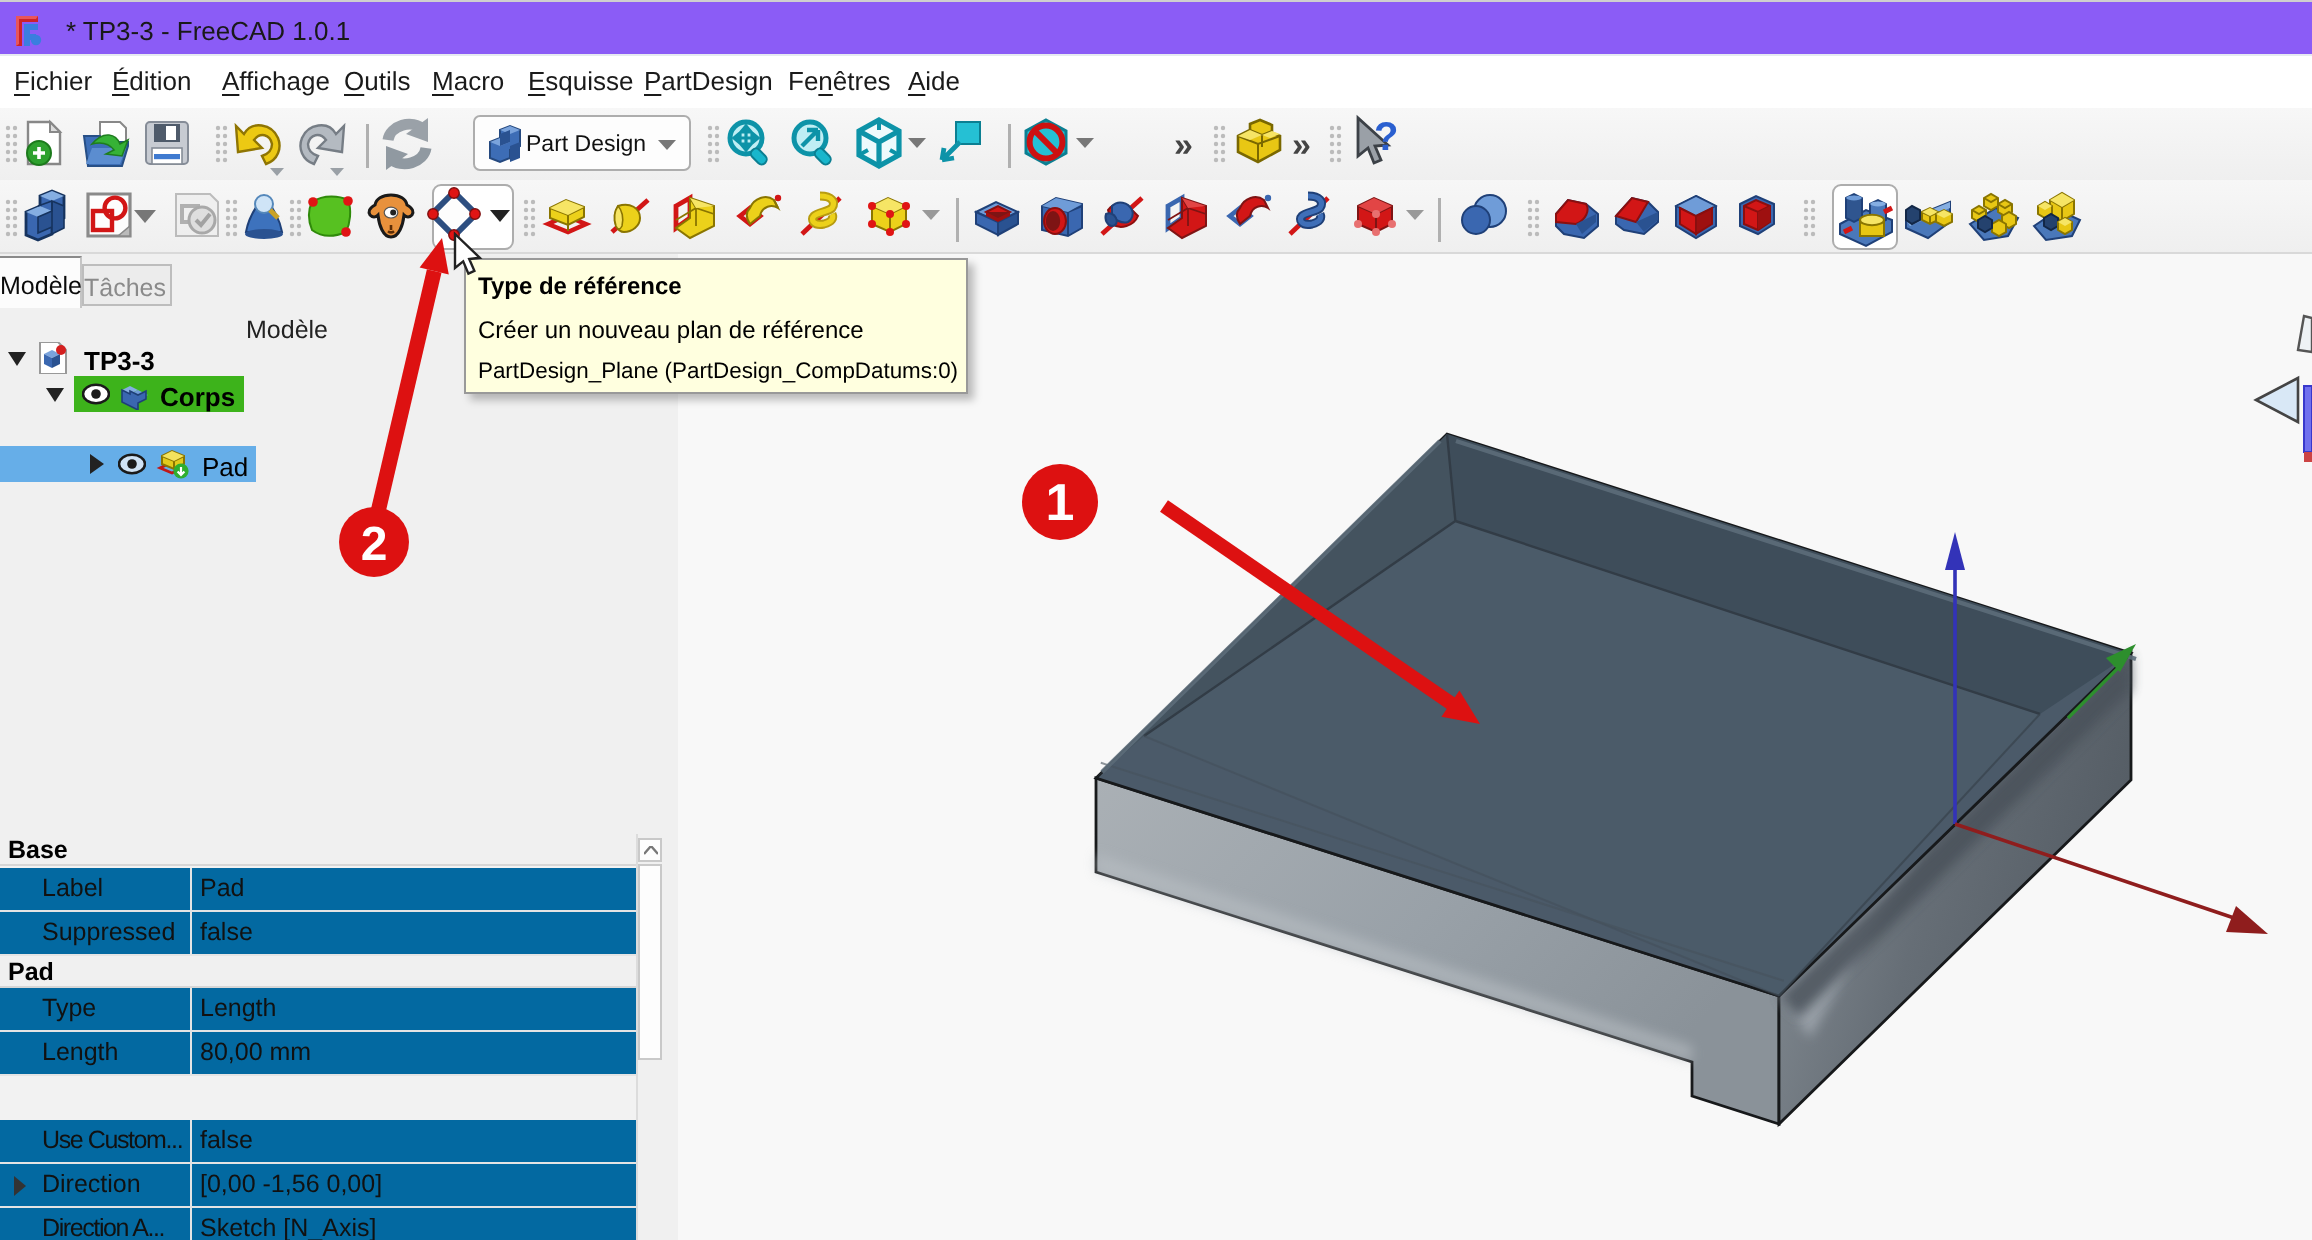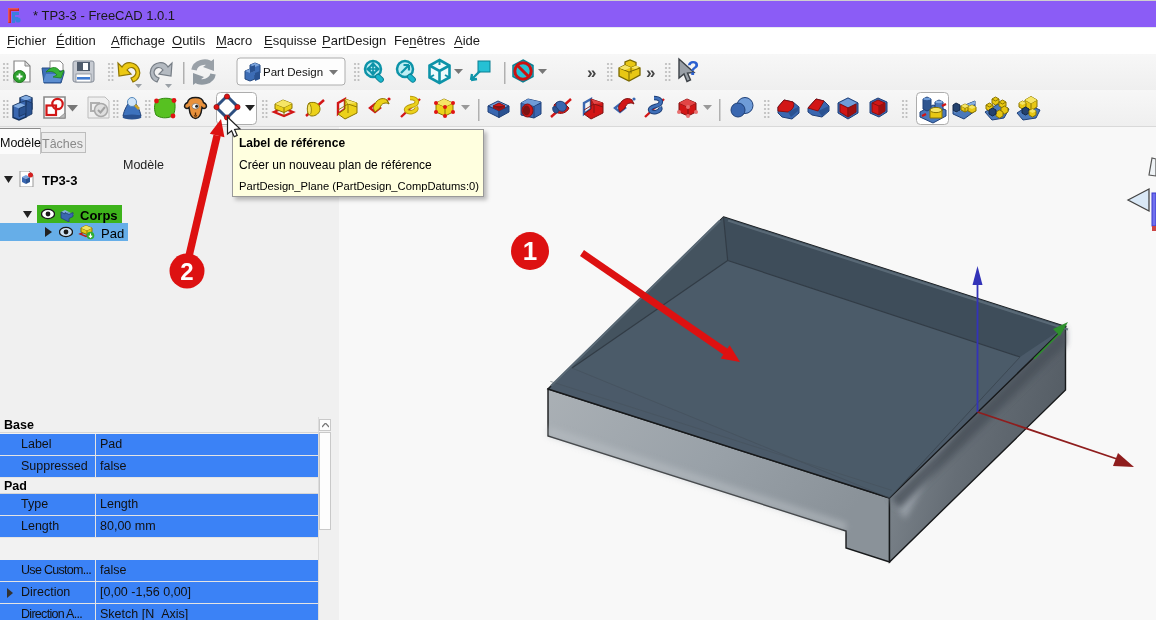--- a/index.html
+++ b/index.html
@@ -13,21 +13,21 @@
 #tb2{top:90px;height:37px;border-bottom:1px solid #d9d9d9}
 .dock{position:absolute;left:0;top:127px;width:339px;height:493px;background:#f0f0f0}
 .view3d{position:absolute;left:339px;top:127px;width:817px;height:493px;background:#f8f8f8}
 .tab{position:absolute;font-size:12.5px}
 .tab.on{left:0;top:1px;width:41px;height:26px;background:#fcfcfc;border-top:1px solid #8a8a8a;border-right:1px solid #c5c5c5;color:#0a0a0a;text-align:center;padding-top:7px}
 .tab.off{left:41px;top:5px;width:45px;height:21px;background:#ececec;border:1px solid #bdbdbd;color:#8a8a8a;text-align:left;padding-top:4px}
 .dockhdr{position:absolute;left:0;top:27px;width:287px;text-align:center;font-size:12.5px;color:#222;padding-top:4px}
 .tree{position:absolute;left:0;top:42px;width:332px;height:238px;font-size:13px}
 .trow{position:absolute;height:18px;line-height:18px;white-space:nowrap}
 .props{position:absolute;left:0;top:290px;width:332px;height:203px;background:#f2f2f2;font-size:12.5px}
-.prow{position:absolute;left:0;width:318px;height:22px;background:#3b82f6;border-bottom:1px solid #e4e4e4}
+.prow{position:absolute;left:0;width:318px;height:22px;background:#0369a1;border-bottom:1px solid #e4e4e4}
 .prow .k{position:absolute;left:21px;top:3px;color:#111;width:72px;overflow:hidden;white-space:nowrap}
 .prow .v{position:absolute;left:100px;top:3px;color:#111}
 .prow .sep{position:absolute;left:95px;top:0;width:1px;height:22px;background:#e4e4e4}
 .phdr{position:absolute;left:0;width:318px;height:16px;background:#f0f0f0;border-bottom:1px solid #d6d6d6;font-weight:bold;color:#000;padding-left:4px;font-size:12.5px;line-height:16px}
 .tooltip{position:absolute;left:232px;top:129px;width:252px;height:68px;background:#ffffdf;border:1px solid #999;box-shadow:3px 3px 4px rgba(0,0,0,0.25);font-size:12px;z-index:50;white-space:nowrap}
 .tooltip .l1{position:absolute;left:6px;top:6px;font-weight:bold}
 .tooltip .l2{position:absolute;left:6px;top:28px}
 .tooltip .l3{position:absolute;left:6px;top:50px;font-size:11.2px}
 svg{display:block}
 .abs{position:absolute}
@@ -386,21 +386,21 @@
         </svg>
     <svg class="abs" style="left:19px;top:1px" width="15" height="16">
           <path d="M1 0 h9 l4 4 v12 h-13 z" fill="#fff" stroke="#999"></path>
           <path d="M3 6 l4 -2 4 2 -4 2 z" fill="#7aa3dc"></path>
           <path d="M3 6 v5 l4 2 v-5 z" fill="#3a67b0"></path>
           <path d="M7 8 l4 -2 v5 l-4 2 z" fill="#2a5291"></path>
           <circle cx="11.5" cy="4" r="2.5" fill="#d42020"></circle>
         </svg>
     <span class="abs" style="left:42px;top:2px;font-weight:bold">TP3-3</span>
   </div>
-  <div class="trow" style="left:0;top:36px;width:332px">
+  <div class="trow" style="left:0;top:19px;width:332px">
     <div class="abs" style="left:37px;top:0;width:85px;height:18px;background:#3db31b"></div>
     <svg class="abs" style="left:23px;top:5px" width="9" height="9">
           <path d="M0 1 h9 l-4.5 7 z" fill="#222"></path>
         </svg>
     <svg class="abs" style="left:41px;top:3px" width="14" height="12">
           <ellipse cx="7" cy="6" rx="6.5" ry="4.6" fill="#fff" stroke="#1a1a1a" stroke-width="1.3"></ellipse>
           <circle cx="7" cy="6" r="2.4" fill="#1a1a1a"></circle>
         </svg>
     <svg class="abs" style="left:59px;top:1px" width="16" height="16">
           <path d="M2 6 l4 -2 4 2 -4 2 z" fill="#85aee2"></path>
@@ -520,21 +520,21 @@
 <line x1="638.5" y1="285" x2="781" y2="333" stroke="#8f1d1d" stroke-width="1.8"></line>
 <polygon points="795,340 774,339 779,326" fill="#8f1d1d"></polygon>
 
 <path d="M810 48 L813 31 L817 32 L817 49 Z" fill="#eef2f5" stroke="#555" stroke-width="1.2"></path>
 <polygon points="789,73 810,62 810,84" fill="#d9e8f6" stroke="#444" stroke-width="1.3"></polygon>
 <rect x="813" y="66" width="4" height="33" fill="#7070ee" stroke="#3838cc"></rect>
 <rect x="813" y="99" width="4" height="5" fill="#cc4444"></rect>
 </svg>
 </div>
 <div class="tooltip">
- <div class="l1">Label de référence</div>
+ <div class="l1">Type de référence</div>
  <div class="l2">Créer un nouveau plan de référence</div>
  <div class="l3">PartDesign_Plane (PartDesign_CompDatums:0)</div>
 </div>
 <svg class="abs" id="anno" style="left:0;top:0;z-index:60" width="1156" height="620">
 <line x1="582" y1="253" x2="726" y2="352" stroke="#dd1111" stroke-width="7"></line>
 <polygon points="740,362 720.7,358.4 729.7,345.2" fill="#dd1111"></polygon>
 <circle cx="530" cy="251" r="19" fill="#dd1111"></circle>
 <text x="530" y="260" font-size="26" font-weight="bold" fill="#fff" text-anchor="middle">1</text>
 <line x1="189" y1="256" x2="217.1" y2="135.5" stroke="#dd1111" stroke-width="7.5"></line>
 <polygon points="221,119 224.4,137.2 209.8,133.8" fill="#dd1111"></polygon>

